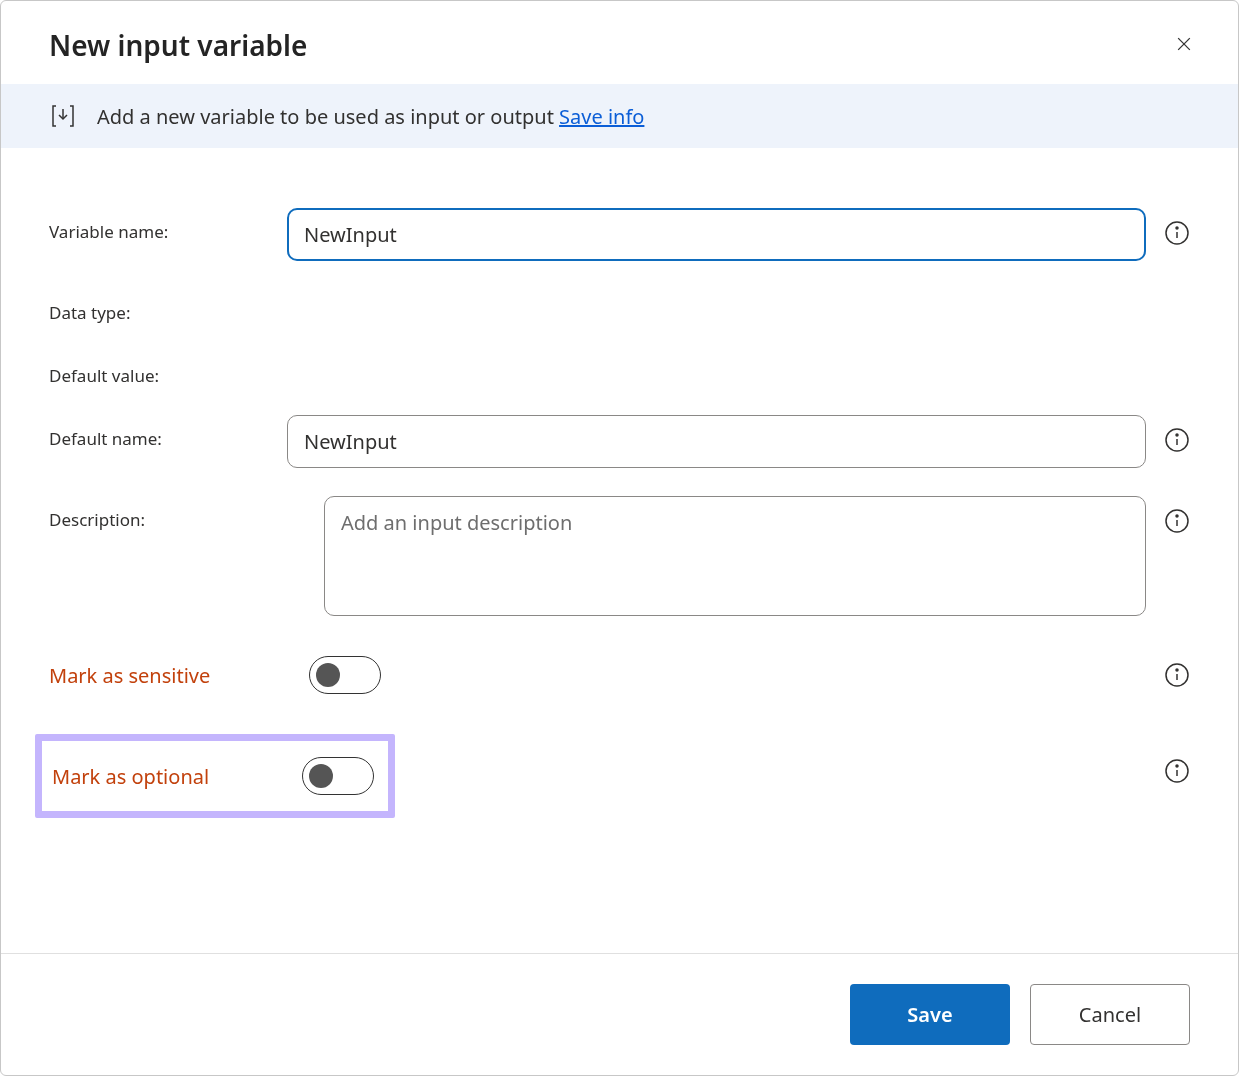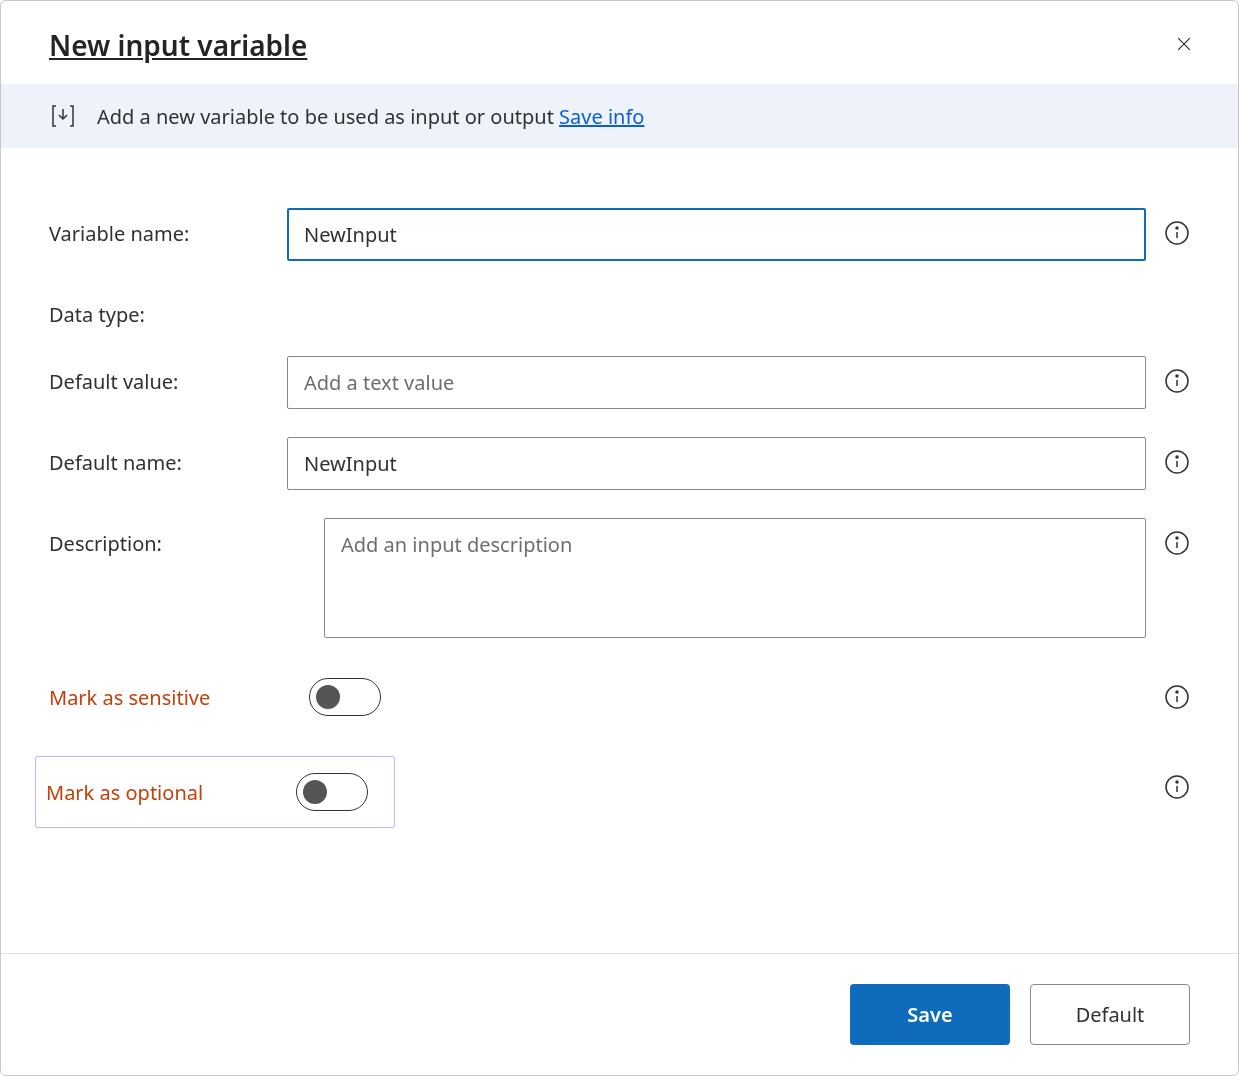--- a/index.html
+++ b/index.html
@@ -23,21 +23,20 @@
     .dialog-header {
       display: flex;
       align-items: center;
       justify-content: space-between;
       padding: 25px 40px 20px 48px;
     }
     .dialog-title {
       font-size: 28px;
       font-weight: 600;
       color: #242424;
-      text-decoration: underline;
     }
     .close-btn {
       width: 28px;
       height: 28px;
       display: flex;
       align-items: center;
       justify-content: center;
       background: transparent;
       border: none;
       cursor: pointer;
@@ -70,37 +69,37 @@
       overflow: auto;
     }
     .form-row {
       display: flex;
       align-items: flex-start;
       margin-bottom: 28px;
       gap: 0;
     }
     .form-label {
       width: 238px;
-      font-size: 20px;
+      font-size: 17px;
       color: #323130;
       padding-top: 12px;
     }
     .input-wrap {
       flex: 1;
       display: flex;
       align-items: flex-start;
       gap: 18px;
     }
     .text-input, .select-input, .textarea-input {
       width: 100%;
       font-size: 20px;
       font-family: inherit;
       padding: 12px 16px;
       border: 1px solid #8a8886;
-      border-radius: 2px;
+      border-radius: 10px;
       background: #fff;
       color: #323130;
       outline: none;
     }
     .text-input.focused {
       border: 2px solid #0f6cbd;
       padding: 11px 15px;
     }
     .text-input::placeholder, .textarea-input::placeholder {
       color: #6e6e6e;
@@ -167,21 +166,21 @@
       position: absolute;
       width: 24px;
       height: 24px;
       border-radius: 50%;
       background: #555;
       top: 50%;
       left: 6px;
       transform: translateY(-50%);
     }
     .highlight-box {
-      border: 1px solid #c4b5fd;
+      border: 7px solid #c4b5fd;
       border-radius: 2px;
       padding: 16px 10px 16px 10px;
       margin-left: -14px;
       margin-top: 10px;
       width: 360px;
     }
     .highlight-box .toggle-label { width: 250px; }
 
     .dialog-footer {
       border-top: 1px solid #e0e0e0;
@@ -256,30 +255,20 @@
         </span>
       </div>
     </div>
 
     <div class="form-row">
       <div class="form-label">Data type:</div>
     </div>
 
     <div class="form-row">
       <div class="form-label">Default value:</div>
-      <div class="input-wrap">
-        <input class="text-input" type="text" placeholder="Add a text value" style="">
-        <span class="info-icon">
-          <svg viewBox="0 0 26 26" fill="none" stroke="#323130" stroke-width="1.5">
-              <circle cx="13" cy="13" r="11"></circle>
-              <line x1="13" y1="12" x2="13" y2="18"></line>
-              <circle cx="13" cy="8" r="1" fill="#323130"></circle>
-            </svg>
-        </span>
-      </div>
     </div>
 
     <div class="form-row">
       <div class="form-label">Default name:</div>
       <div class="input-wrap">
         <input class="text-input" type="text" value="NewInput" style="">
         <span class="info-icon">
           <svg viewBox="0 0 26 26" fill="none" stroke="#323130" stroke-width="1.5">
               <circle cx="13" cy="13" r="11"></circle>
               <line x1="13" y1="12" x2="13" y2="18"></line>
@@ -334,15 +323,15 @@
             <line x1="13" y1="12" x2="13" y2="18"></line>
             <circle cx="13" cy="8" r="1" fill="#323130"></circle>
           </svg>
       </span>
     </div>
 
   </div>
 
   <div class="dialog-footer">
     <button class="btn btn-primary">Save</button>
-    <button class="btn btn-secondary">Default</button>
+    <button class="btn btn-secondary">Cancel</button>
   </div>
 </div>
 
 </body></html>

